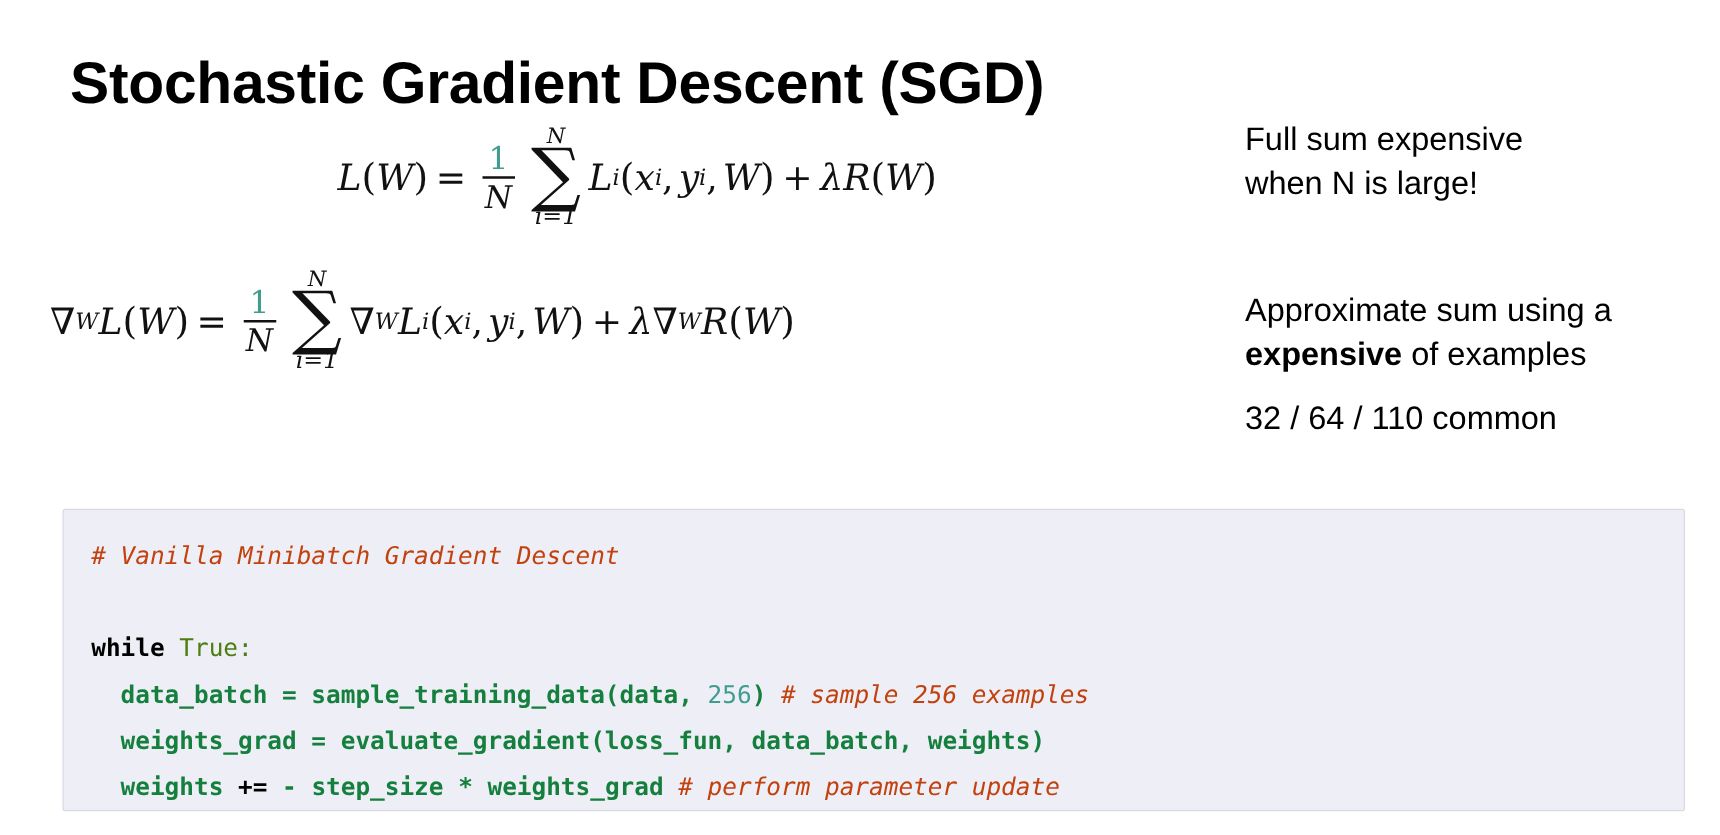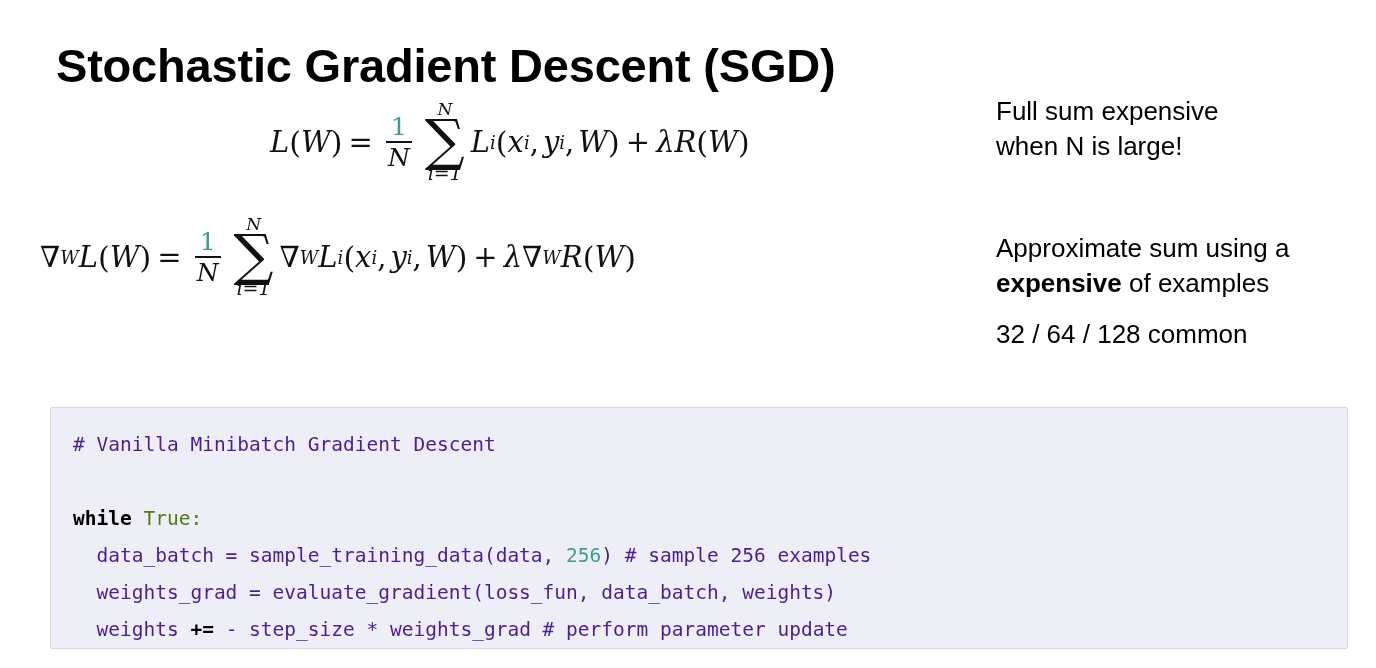--- a/index.html
+++ b/index.html
@@ -122,26 +122,26 @@
     box-sizing: border-box;
     padding: 18px 22px 14px 22px;
     font-family: "DejaVu Sans Mono", "Liberation Mono", monospace;
     font-size: 19.5px;
     line-height: 37px;
     color: #111111;
     overflow: hidden;
   }
   .code-line { white-space: pre; }
   .code-line.blank { height: 37px; }
-  .cm  { color: #4c1d95; }   
+  .cm  { color: #c2410c; font-style: italic; }   
   .kw  { color: #000000; font-weight: bold; }     
   .bi  { color: #4d7c0f; }                        
   .num { color: #3f9c8f; }                        
   .op  { color: #000000; font-weight: bold; }     
-  .pl  { color: #4c1d95; }                        
+  .pl  { color: #15803d; font-weight: bold; }                        
 </style>
 </head>
 <body>
 
 <h1 id="slide-title">Stochastic Gradient Descent (SGD)</h1>
 
 <div id="formula-block">
 
   <div class="formula-row" id="formula-loss">
     <span class="mi">L</span>
@@ -220,16 +220,16 @@
   </div>
 </div>
 
 <div id="notes">
   <div class="note-para">
     <div>Full sum expensive</div>
     <div>when N is large!</div>
   </div>
   <div class="note-gap"></div>
   <div class="note-para"><span>Approximate sum using a </span><b>expensive</b><span> of examples</span></div>
-  <div class="note-para">32 / 64 / 128 common</div>
+  <div class="note-para">32 / 64 / 110 common</div>
 </div>
 
 <pre id="code-block"><div class="code-line"><span class="cm"># Vanilla Minibatch Gradient Descent</span></div><div class="code-line blank"></div><div class="code-line"><span class="kw">while </span><span class="bi">True:</span></div><div class="code-line"><span class="pl">  data_batch = sample_training_data(data, </span><span class="num">256</span><span class="pl">)</span><span class="cm"> # sample 256 examples</span></div><div class="code-line"><span class="pl">  weights_grad = evaluate_gradient(loss_fun, data_batch, weights)</span></div><div class="code-line"><span class="pl">  weights </span><span class="op">+=</span><span class="pl"> - step_size * weights_grad</span><span class="cm"> # perform parameter update</span></div></pre>
 
 </body></html>

